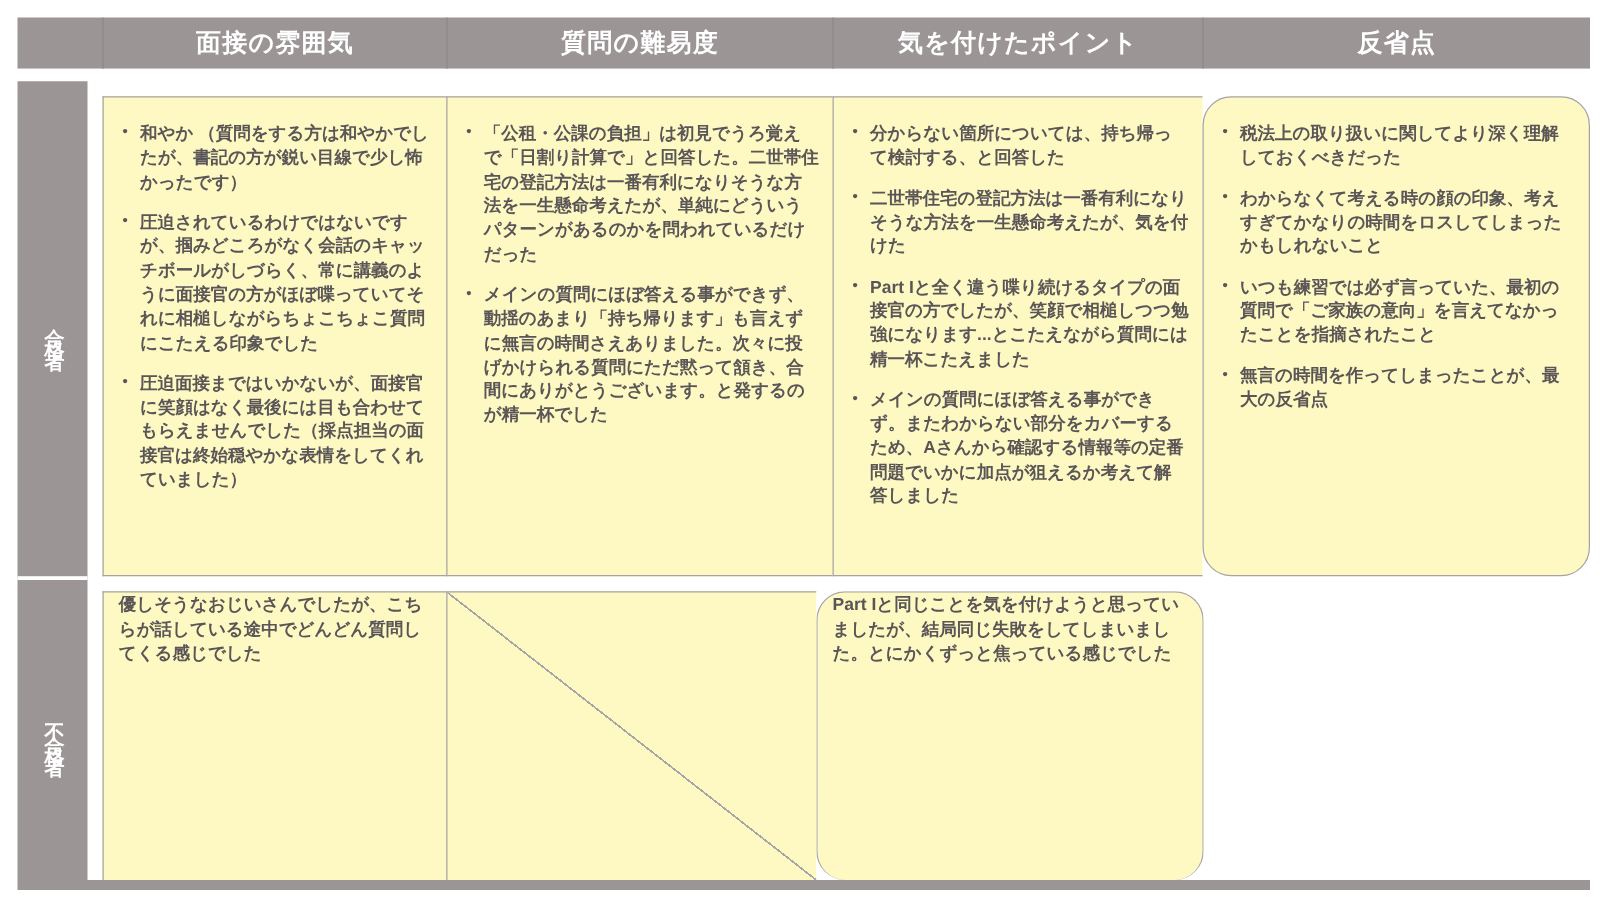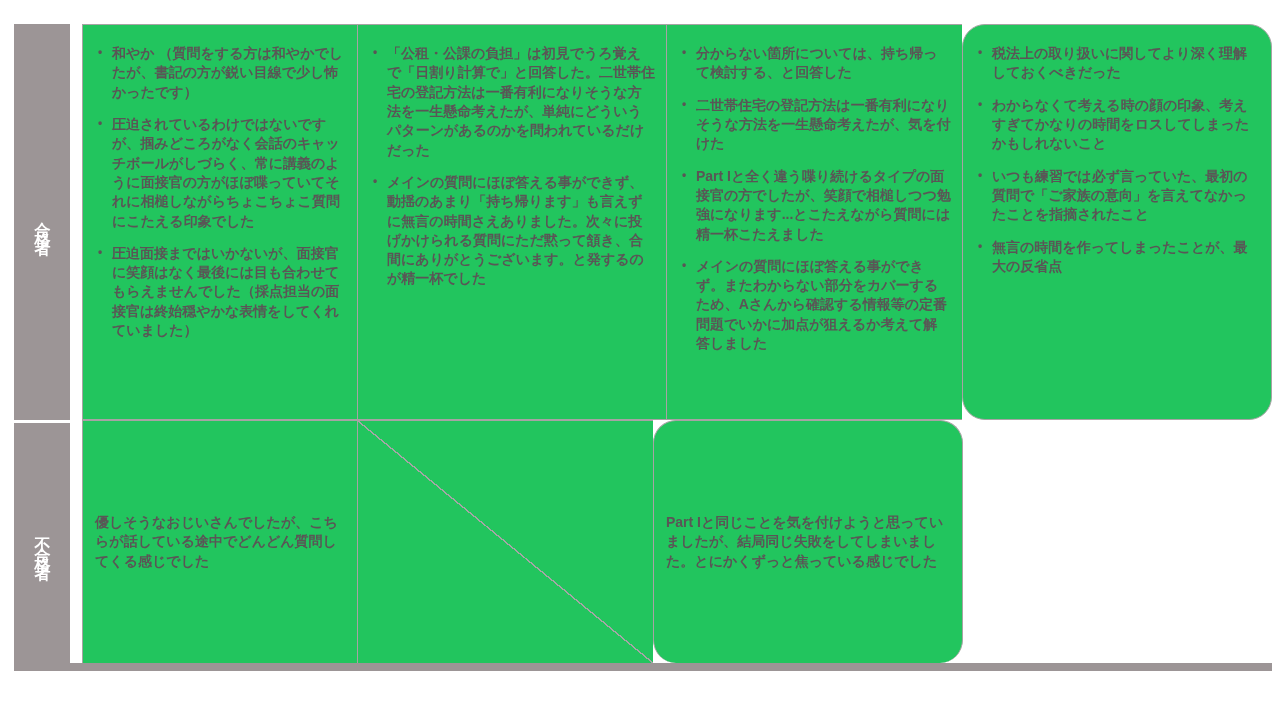--- a/index.html
+++ b/index.html
@@ -64,25 +64,26 @@
     writing-mode: vertical-rl;
     text-orientation: upright;
     color: #ffffff;
     font-size: 16px;
     font-weight: bold;
     letter-spacing: 9px;
   }
   .col-gap { width: 12px; background: transparent; }
   .cell {
     box-sizing: border-box;
-    background: #22c55e;
+    background: #fef9c3;
     border-left: 1px solid #a7a3a4;
     border-top: 1px solid #a7a3a4;
     color: #5a5556;
     overflow: hidden;
+    margin-top: 12px;
   }
   .row-pass .cell { border-bottom: 1px solid #a7a3a4; }
   .cell.last { border-right: 1px solid #a7a3a4; }
   .c1 { width: 275px; }
   .c2 { width: 309px; }
   .c3 { width: 296px; }
   .c4 { width: 310px; border-radius: 23px; }
   .bullets {
     list-style: none;
     margin: 0;
@@ -98,21 +99,21 @@
   }
   .bullets li::before {
     content: "\2022";
     position: absolute;
     left: 3px;
     top: 0;
     font-size: 12px;
   }
   .cell-plain {
     display: flex;
-    align-items: center;
+    align-items: flex-start;
   }
   .cell-plain p {
     margin: 0;
     padding: 0 11px 0 12px;
     font-size: 14px;
     font-weight: bold;
     line-height: 1.4;
   }
   .cell-diagonal {
     background-image: linear-gradient(
@@ -127,20 +128,27 @@
     height: 8px;
     background: #9c9596;
   }
 </style>
 </head>
 <body>
 
 <div class="stage">
   <div class="table">
 
+    <div class="header-row">
+      <div class="corner-cell"></div>
+      <div class="header-cell hc1">面接の雰囲気</div>
+      <div class="header-cell hc2">質問の難易度</div>
+      <div class="header-cell hc3">気を付けたポイント</div>
+      <div class="header-cell hc4">反省点</div>
+    </div>
 
     <div class="header-gap"></div>
 
     <div class="body-row row-pass">
       <div class="label-cell">
         <span class="row-label">合格者</span>
       </div>
       <div class="col-gap"></div>
       <div class="cell c1">
         <ul class="bullets">

